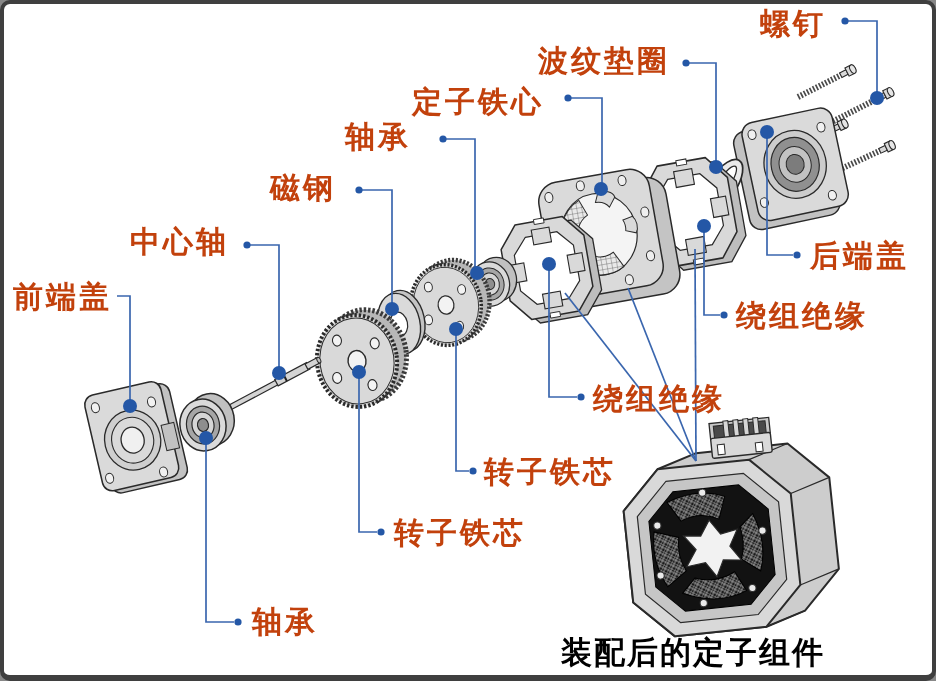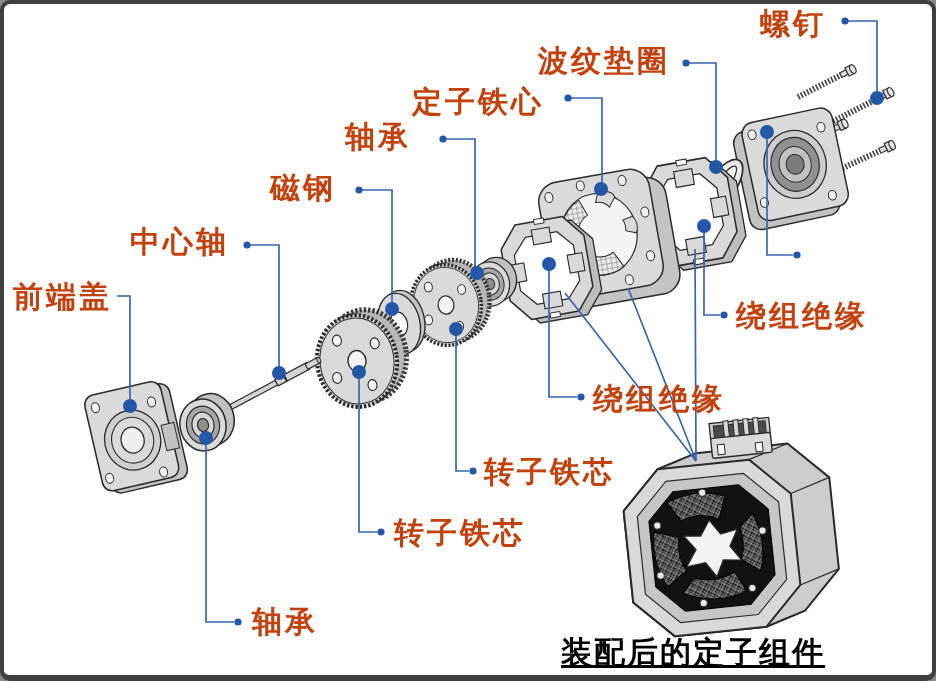--- a/index.html
+++ b/index.html
@@ -26,21 +26,20 @@
     user-select:none;
   }
   .caption{
     position:absolute;
     font-size:31px;
     font-weight:700;
     color:#000;
     letter-spacing:2px;
     line-height:1.05;
     white-space:nowrap;
-    text-decoration:underline;
   }
 </style>
 </head>
 <body>
 
 <div class="stage">
 
 <svg class="art" width="936" height="681" viewBox="0 0 936 681" xmlns="http://www.w3.org/2000/svg">
   <defs>
     <pattern id="hatchGrid" width="5" height="5" patternUnits="userSpaceOnUse">
@@ -264,20 +263,21 @@
   </g>
 </svg>
 
   <div class="lbl" style="left:126px;top:222px;">中心轴</div>
   <div class="lbl" style="left:9px;  top:277px;">前端盖</div>
   <div class="lbl" style="left:266px;top:168px;text-align:center;">磁钢</div>
   <div class="lbl" style="left:341px;top:117px;">轴承</div>
   <div class="lbl" style="left:534px;top:41px;">波纹垫圈</div>
   <div class="lbl" style="left:408px;top:82px;">定子铁心</div>
   <div class="lbl" style="left:756px;top:4px;">螺钉</div>
+  <div class="lbl" style="left:806px;top:236px;">后端盖</div>
   <div class="lbl" style="left:732px;top:296px;">绕组绝缘</div>
   <div class="lbl" style="left:589px;top:379px;">绕组绝缘</div>
   <div class="lbl" style="left:480px;top:452px;">转子铁芯</div>
   <div class="lbl" style="left:390px;top:513px;">转子铁芯</div>
   <div class="lbl" style="left:248px;top:602px;">轴承</div>
   <div class="caption" style="left:557px;top:633px;">装配后的定子组件</div>
 
 </div>
 
 </body></html>

